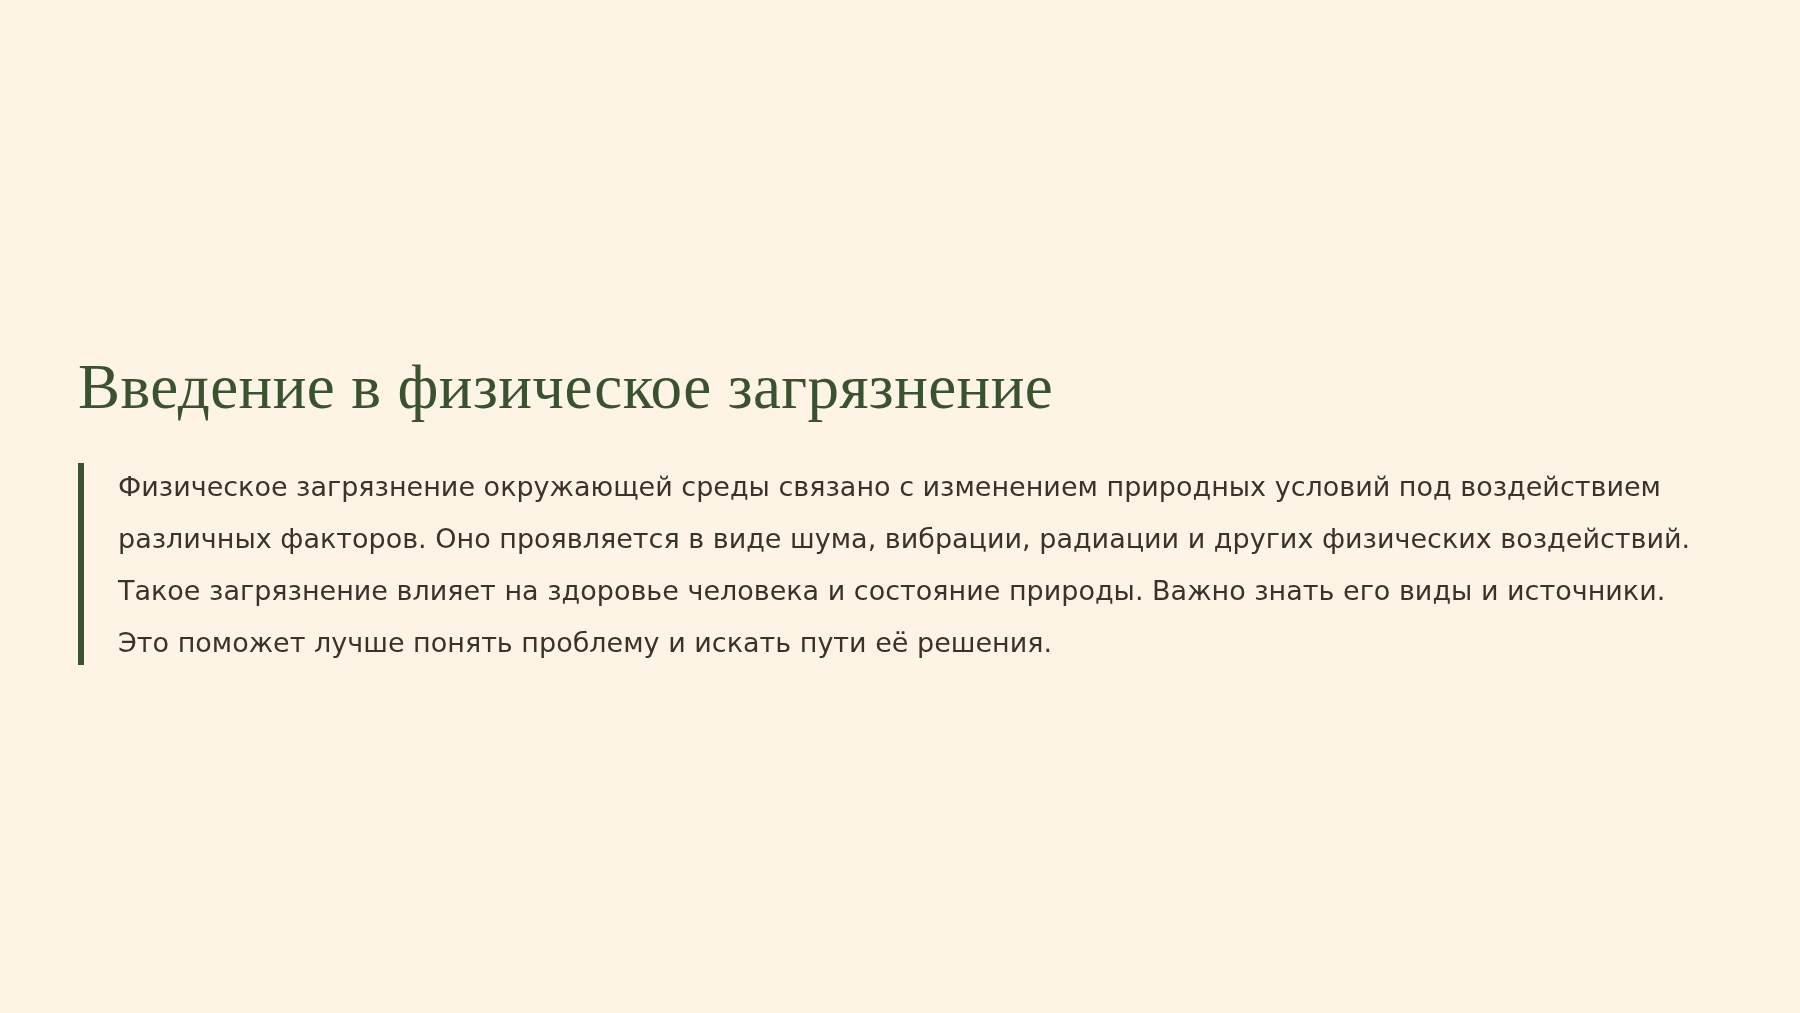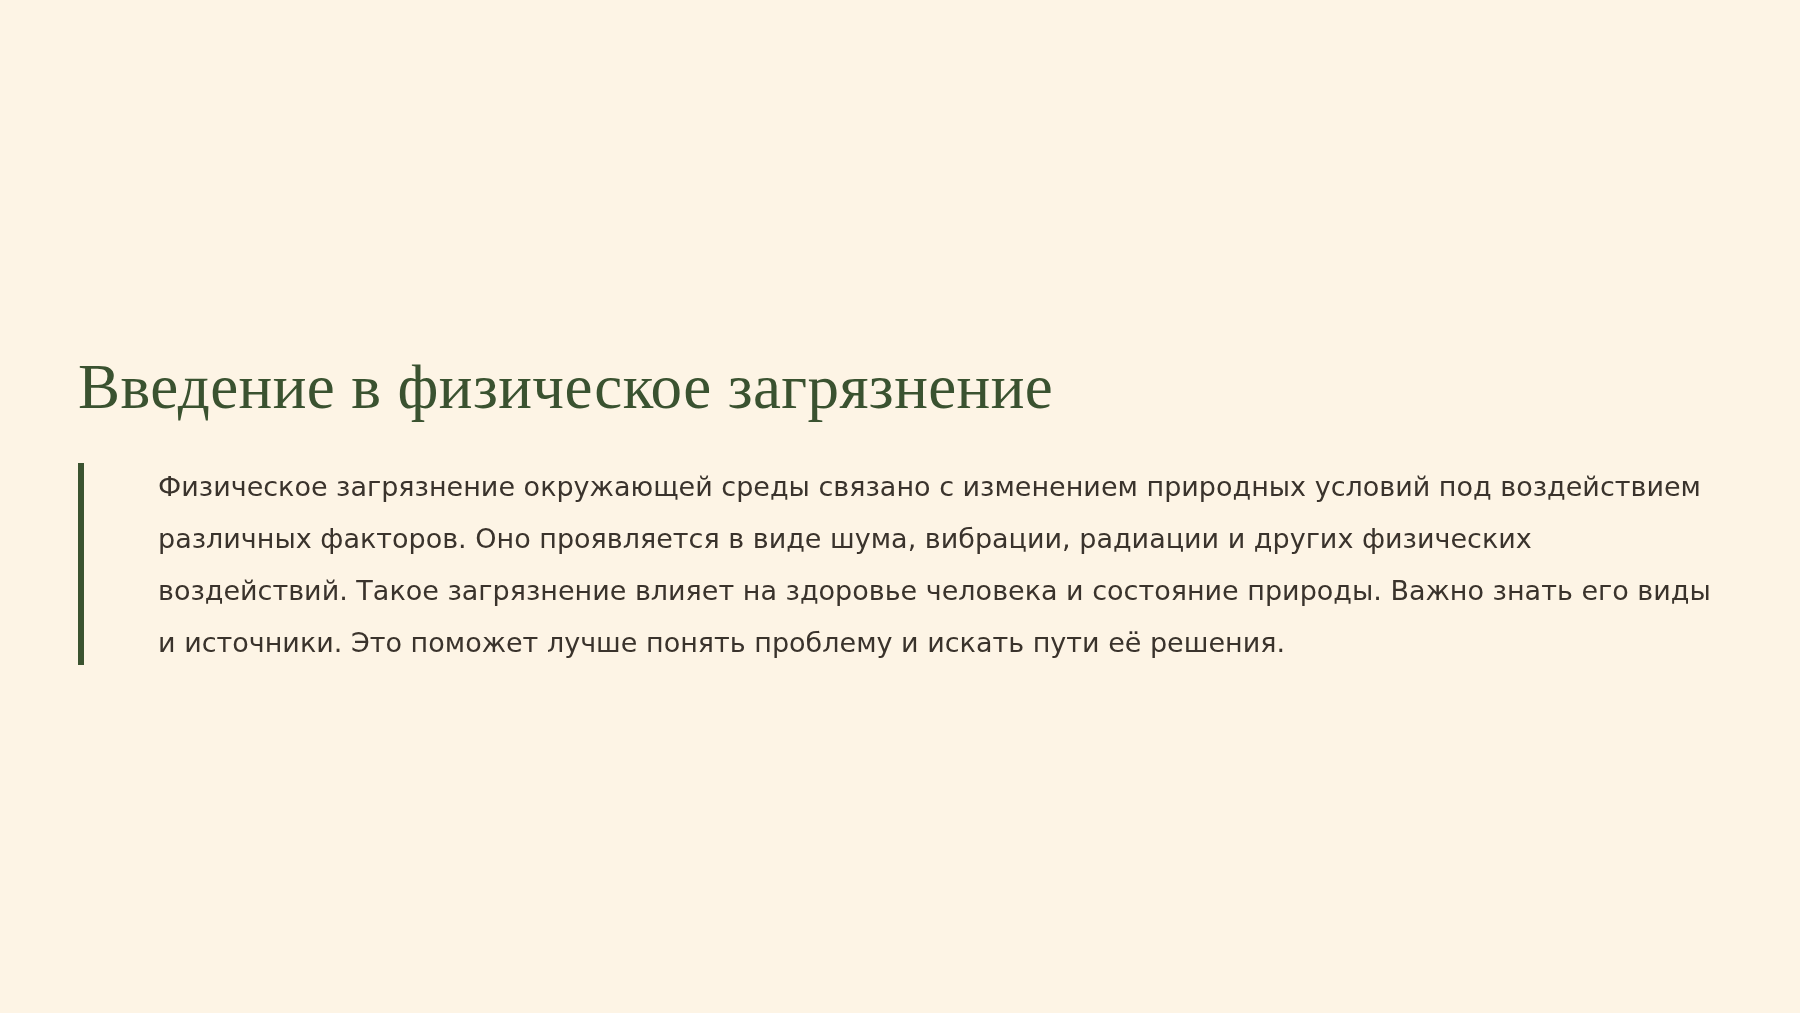--- a/index.html
+++ b/index.html
@@ -37,21 +37,21 @@
     font-weight: 400;
     color: #3A5230;
     letter-spacing: 0.4px;
     margin: 0;
     white-space: nowrap;
   }
 
   .intro-block {
     position: relative;
     margin-top: 38px;
-    padding-left: 80px;
+    padding-left: 40px;
     min-height: 200px;
   }
 
   .accent-bar {
     position: absolute;
     left: 0px;
     top: 2px;
     width: 6px;
     height: 202px;
     background: #3B5330;

